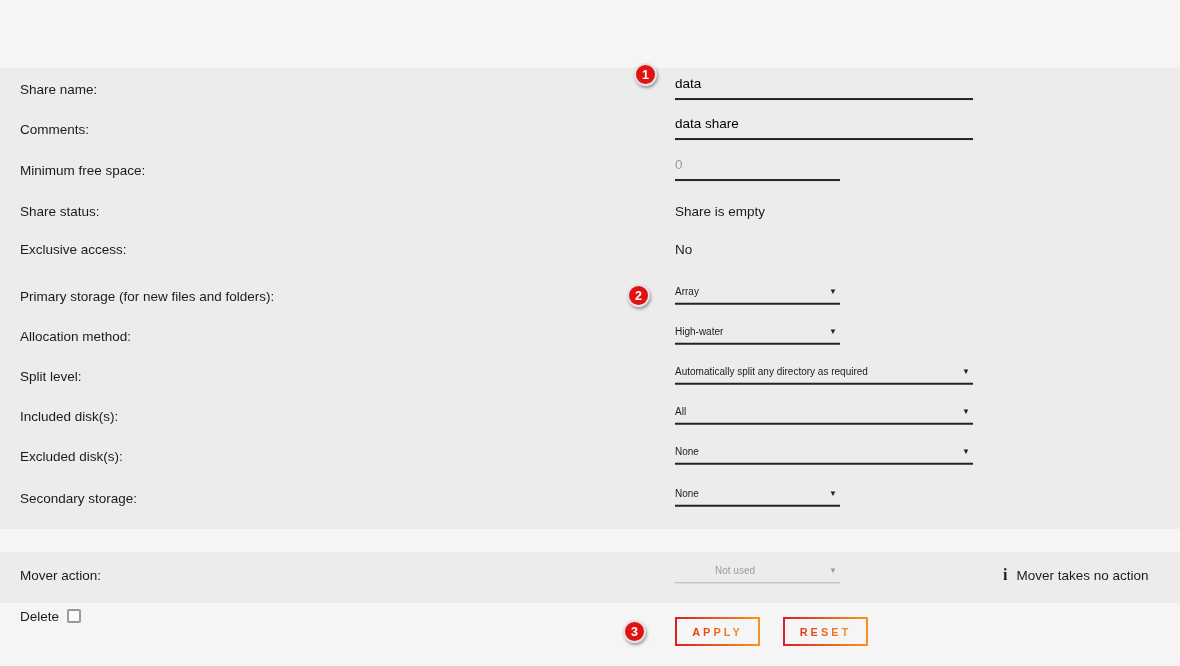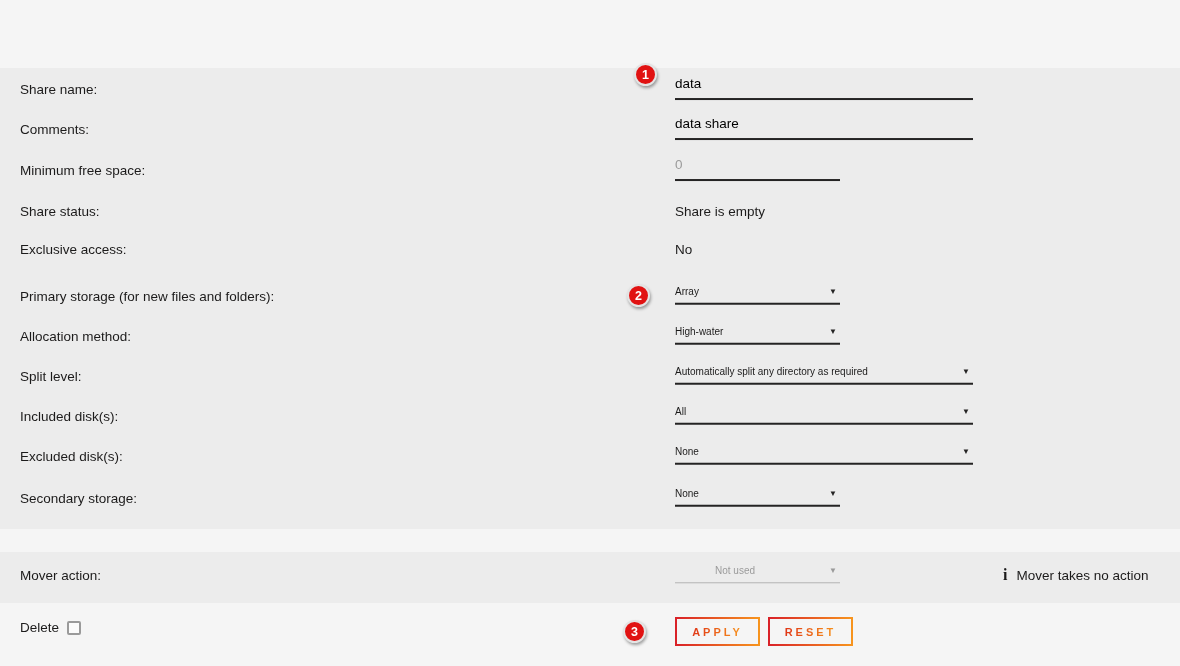--- a/index.html
+++ b/index.html
@@ -38,25 +38,25 @@
   .select.disabled { border-bottom-width:1px; border-bottom-color:#b3b3b3; cursor:default; }
   .select.disabled .val, .select.disabled .caret { color:#9b9b9b;margin-left:40px; }
 
   .info { position:absolute; left:1003px; top:50%; transform:translateY(-50%);
           display:flex; align-items:center; gap:9px; }
   .info-icon { font-family:"Liberation Serif", serif; font-weight:700; font-size:16px; line-height:1; }
   .info-text { font-size:13.5px; }
 
   
   .footer { position:absolute; top:603px; left:0; width:1180px; height:63px; background:#f5f5f5; }
-  .delete-row { position:absolute; left:20px; top:6px; height:26px; display:flex; align-items:flex-end; gap:8px; }
+  .delete-row { position:absolute; left:20px; top:6px; height:26px; display:flex; align-items:flex-start; gap:8px; }
   .delete-label { font-size:13.5px; }
   .delete-checkbox { appearance:none; -webkit-appearance:none; width:14px; height:14px;
                      border:2px solid #9a9a9a; border-radius:2px; background:#fbfbfb; cursor:pointer; }
-  .buttons { position:absolute; left:675px; top:14px; display:flex; gap:8px; }
+  .buttons { position:absolute; left:675px; top:14px; display:flex; gap:23px; }
   .btn { width:85px; height:29px; background:transparent; cursor:pointer; padding:0;
          border:2px solid #e8541f;
          border-image:linear-gradient(90deg,#d92128,#f7941d) 1;
          font:700 11px "Liberation Sans", sans-serif; letter-spacing:3px; color:#ef6d2a; }
   @supports ((-webkit-background-clip:text)) {
     .btn span { background:linear-gradient(90deg,#e03616,#f7941d);
                 -webkit-background-clip:text; background-clip:text;
                 -webkit-text-fill-color:transparent; }
   }
 

